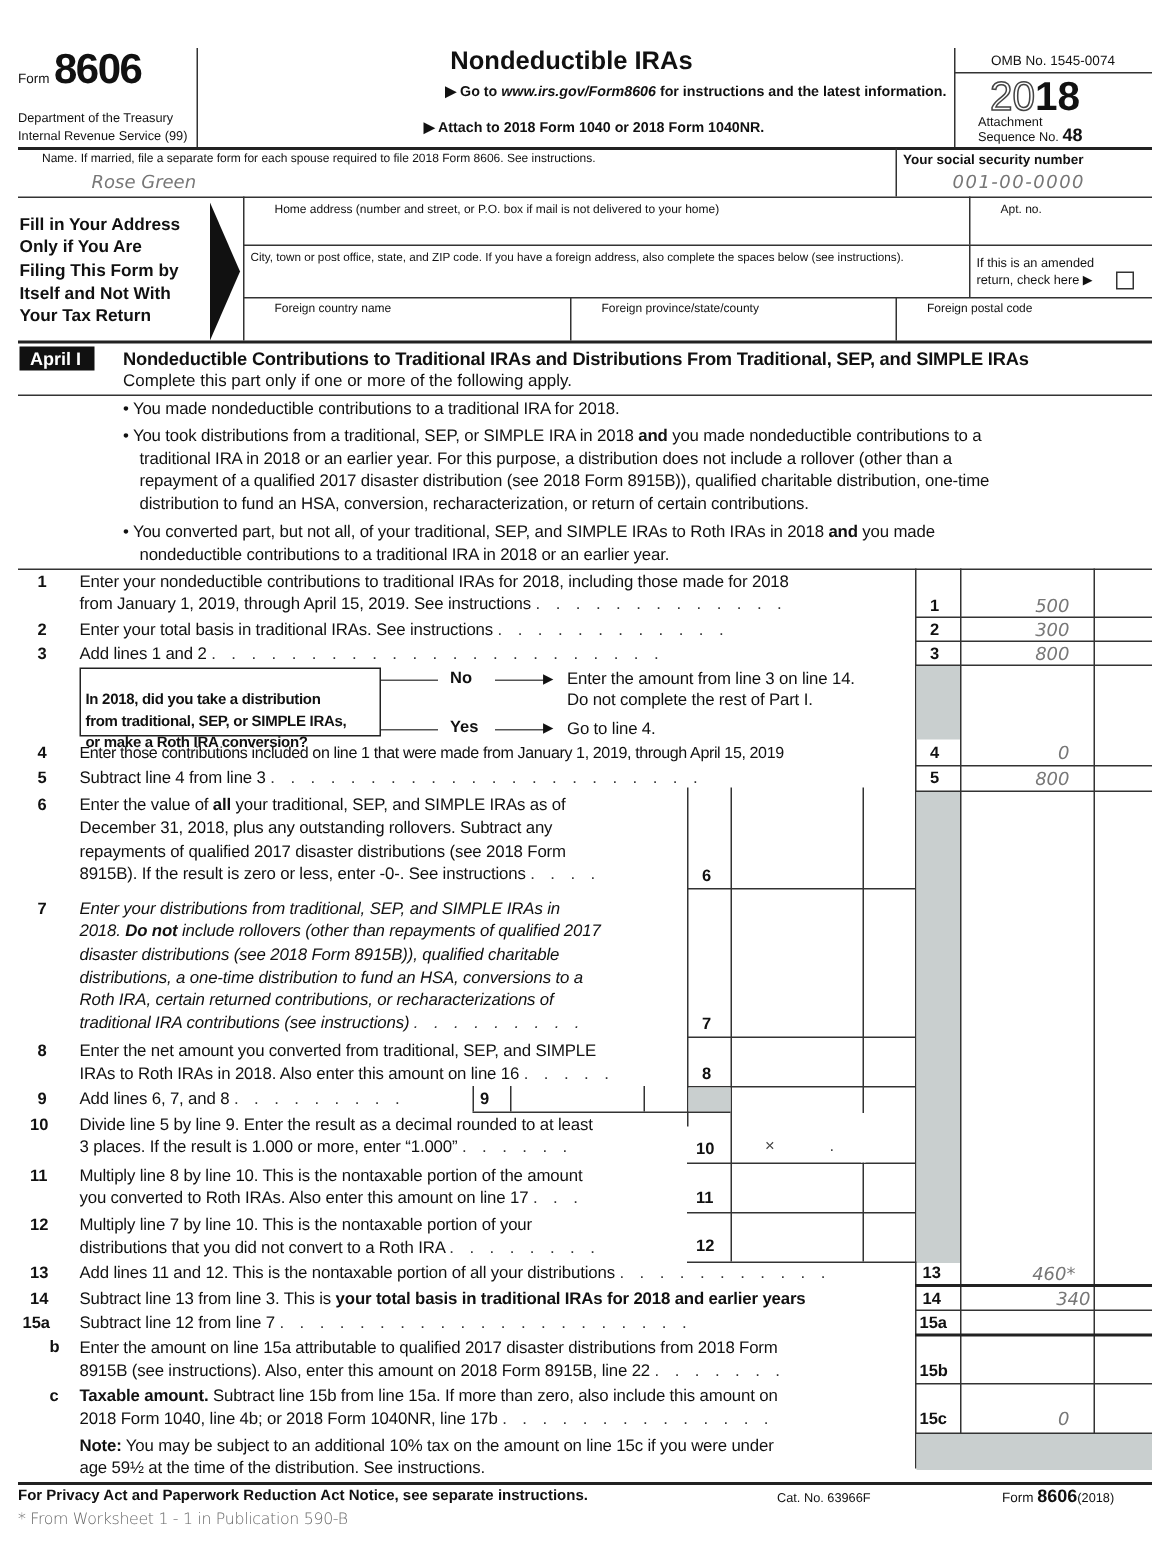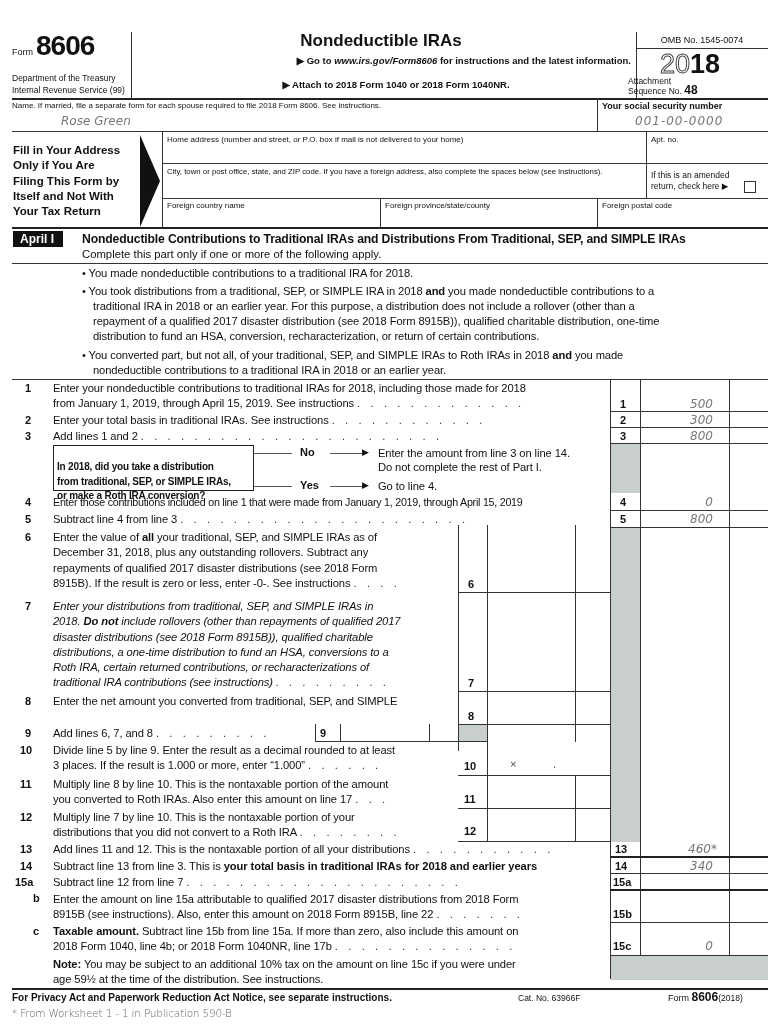--- a/index.html
+++ b/index.html
@@ -3,21 +3,21 @@
 <meta charset="utf-8">
 <style>
   html, body { margin:0; padding:0; background:#fff; }
   body { width:768px; height:1028px; position:relative; overflow:hidden; font-family:"Liberation Sans", sans-serif; color:#111; }
   .abs { position:absolute; }
   .hl { position:absolute; height:0; border-top:1px solid #333; }
   .hl2 { position:absolute; height:0; border-top:2px solid #222; }
   .vl { position:absolute; width:0; border-left:1px solid #333; }
   .gray { position:absolute; background:#c9cfcf; }
   .t9 { font-size:9px; }
-  .t8 { font-size:8px; }
+  .t8 { font-size:8px;margin-left:16px; }
   .b { font-weight:bold; }
   .hand { font-family:"DejaVu Sans", sans-serif; font-style:italic; color:#777; font-size:12px; font-weight:200; }
   .ln { position:absolute; font-size:11px; font-weight:bold; }
   .txt { position:absolute; font-size:11.2px; line-height:15.3px; letter-spacing:-0.1px; }
   .just { text-align:justify; text-align-last:left; }
   .box-num { position:absolute; font-size:11px; font-weight:bold; }
   .val { position:absolute; text-align:right; }
   .dots { letter-spacing:3.6px; color:#333; }
   .chk { position:absolute; width:10px; height:10px; border:1px solid #333; background:#fff; }
 </style>
@@ -35,21 +35,21 @@
   <span>▶ Go to </span><i>www.irs.gov/Form8606</i><span> for instructions and the latest information.</span>
 </div>
 <div class="abs b" style="left:131px;width:530px;top:79px;text-align:center;font-size:9.5px;">▶ Attach to 2018 Form 1040 or 2018 Form 1040NR.</div>
 
 <div class="vl" style="left:636px;top:32px;height:66px;"></div>
 <div class="abs" style="left:636px;width:132px;top:35px;text-align:center;font-size:9px;">OMB No. 1545-0074</div>
 <div class="hl" style="left:636px;width:132px;top:48px;"></div>
 <div class="abs" style="left:660px;top:49px;font-size:27px;line-height:30px;">
   <span style="color:#fff;-webkit-text-stroke:1px #444;">20</span><span class="b">18</span>
 </div>
-<div class="abs" style="left:628px;top:77px;font-size:8.5px;line-height:9px;">
+<div class="abs" style="left:652px;top:77px;font-size:8.5px;line-height:9px;">
   <div>Attachment</div>
   <div><span>Sequence No.</span> <b style="font-size:12px;margin-top:12px;">48</b></div>
 </div>
 
 <div class="hl2" style="left:12px;width:756px;top:98px;"></div>
 
 <div class="abs t8" style="left:12px;top:101px;">Name. If married, file a separate form for each spouse required to file 2018 Form 8606. See instructions.</div>
 <div class="abs hand" style="left:25px;top:114px;margin-left:36px;">Rose Green</div>
 <div class="vl" style="left:597px;top:99px;height:32px;"></div>
 <div class="abs b" style="left:602px;top:101px;font-size:9px;">Your social security number</div>
@@ -195,20 +195,21 @@
   <div>Roth IRA, certain returned contributions, or recharacterizations of</div>
   <div><span>traditional IRA contributions (see instructions)</span> <span class="dots">. . . . . . . . .</span></div>
 </div>
 <div class="box-num" style="left:468px;top:677px;">7</div>
 <div class="abs" style="left:488px;top:595px;width:86px;height:95px;"></div>
 <div class="hl" style="left:458px;width:152px;top:691px;"></div>
 
 <div class="ln" style="left:25px;top:695px;">8</div>
 <div class="txt just" style="left:53px;top:694px;width:394px;">
   <div>Enter the net amount you converted from traditional, SEP, and SIMPLE</div>
+  <div><span>IRAs to Roth IRAs in 2018. Also enter this amount on line 16</span> <span class="dots">. . . . .</span></div>
 </div>
 <div class="box-num" style="left:468px;top:710px;">8</div>
 <div class="abs" style="left:488px;top:694px;width:86px;height:30px;"></div>
 <div class="hl" style="left:458px;width:152px;top:724px;"></div>
 
 <div class="gray" style="left:459px;top:725px;width:28px;height:16px;"></div>
 <div class="ln" style="left:25px;top:727px;">9</div>
 <div class="txt" style="left:53px;top:726px;"><span>Add lines 6, 7, and 8</span> <span class="dots">. . . . . . . . .</span></div>
 <div class="vl" style="left:315px;top:724px;height:17px;"></div>
 <div class="box-num" style="left:320px;top:727px;">9</div>
@@ -251,21 +252,21 @@
 
 <div class="ln" style="left:20px;top:843px;">13</div>
 <div class="txt" style="left:53px;top:842px;"><span>Add lines 11 and 12. This is the nontaxable portion of all your distributions</span> <span class="dots">. . . . . . . . . . .</span></div>
 <div class="box-num" style="left:615px;top:843px;">13</div>
 <div class="val hand" style="left:641px;width:76px;top:842px;">460*</div>
 <div class="hl2" style="left:610px;width:158px;top:856px;"></div>
 
 <div class="ln" style="left:20px;top:860px;">14</div>
 <div class="txt" style="left:53px;top:859px;"><span>Subtract line 13 from line 3. This is </span><b>your total basis in traditional IRAs for 2018 and earlier years</b></div>
 <div class="box-num" style="left:615px;top:860px;">14</div>
-<div class="val hand" style="left:641px;width:72px;top:859px;">340</div>
+<div class="val hand" style="left:655px;width:72px;top:859px;">340</div>
 <div class="hl" style="left:610px;width:158px;top:873px;"></div>
 
 <div class="ln" style="left:15px;top:876px;">15a</div>
 <div class="txt" style="left:53px;top:875px;"><span>Subtract line 12 from line 7</span> <span class="dots">. . . . . . . . . . . . . . . . . . . . .</span></div>
 <div class="box-num" style="left:613px;top:876px;">15a</div>
 <div class="abs" style="left:641px;top:874px;width:86px;height:15px;"></div>
 <div class="hl2" style="left:610px;width:158px;top:889px;"></div>
 
 <div class="ln" style="left:33px;top:892px;">b</div>
 <div class="txt" style="left:53px;top:892px;">Enter the amount on line 15a attributable to qualified 2017 disaster distributions from 2018 Form</div>

